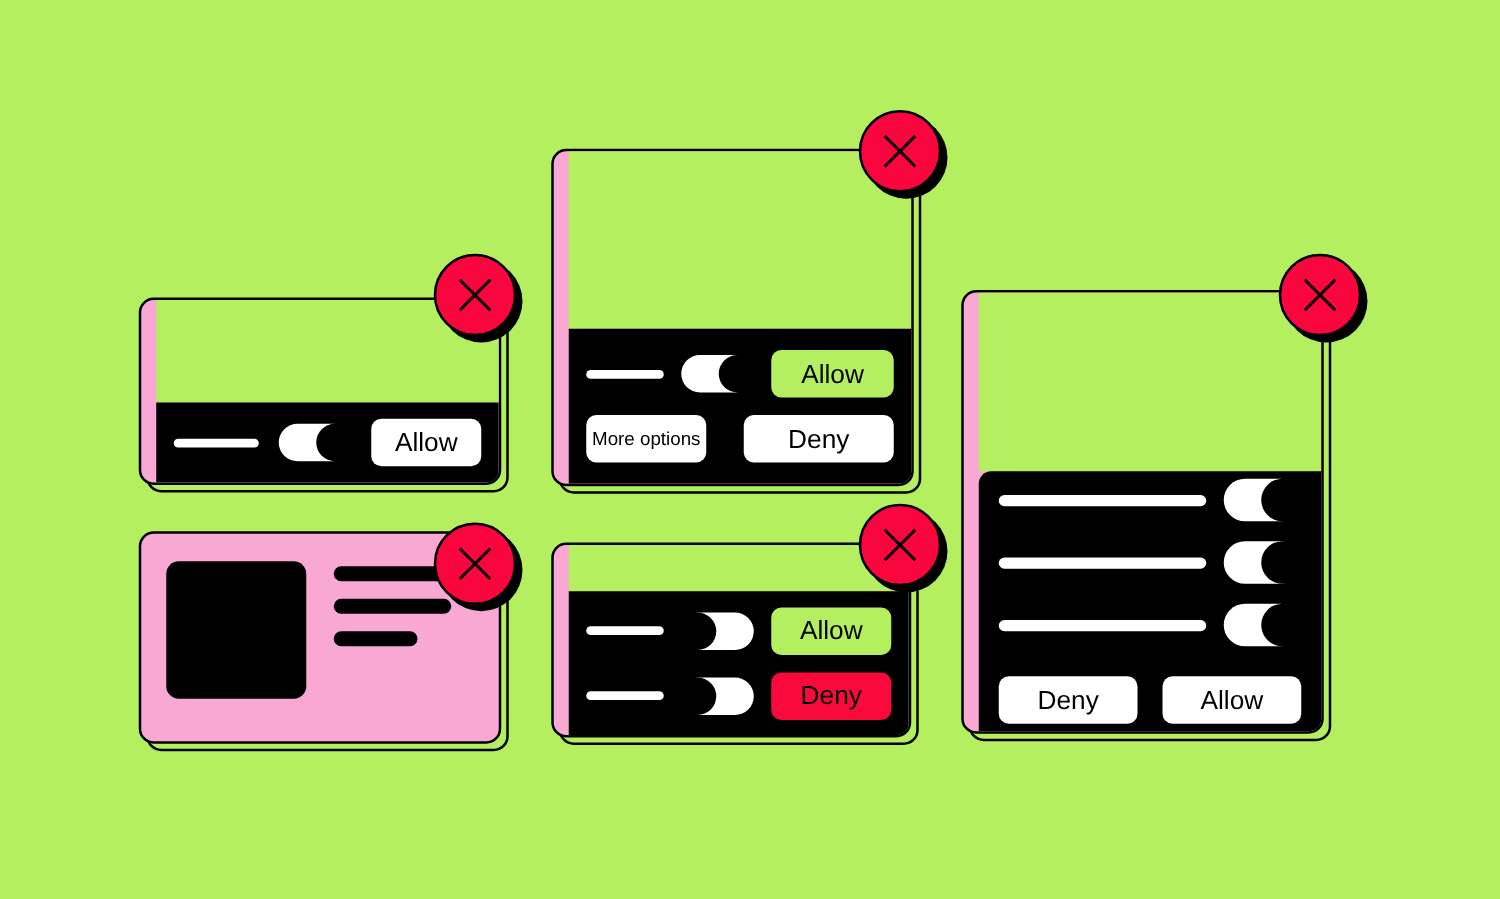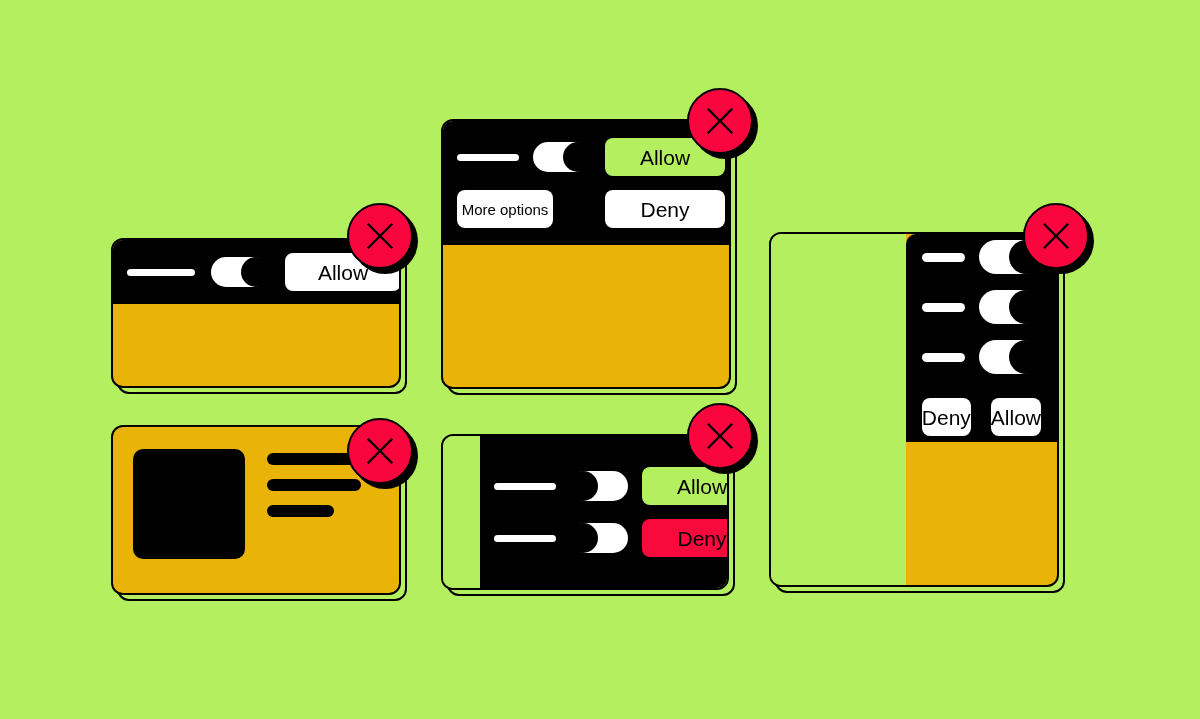--- a/index.html
+++ b/index.html
@@ -35,25 +35,26 @@
     border: 2px solid #000;
     border-radius: 12px;
     background: transparent;
     box-sizing: border-box;
   }
   .card-body {
     position: absolute;
     inset: 0;
     border: 2px solid #000;
     border-radius: 12px;
-    background: #eab308;
+    background: #f9a8d4;
     box-sizing: border-box;
     overflow: hidden;
     display: flex;
-    flex-direction: row;
+    flex-direction: column;
+    padding-left: 12px;
   }
   .card-top {
     flex: 1 1 auto;
     background: #b3ef5e;
   }
   .panel {
     background: #000;
     box-sizing: border-box;
   }
 

